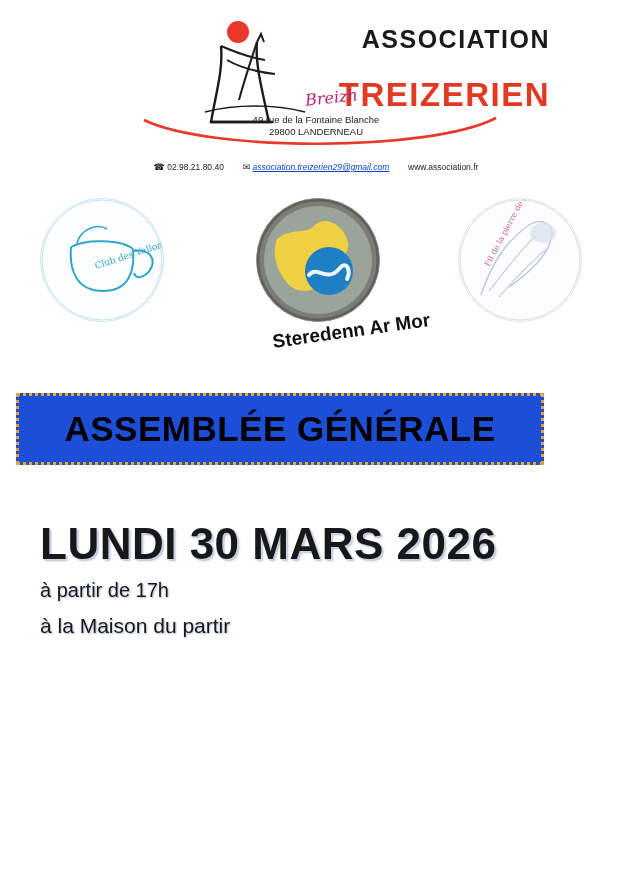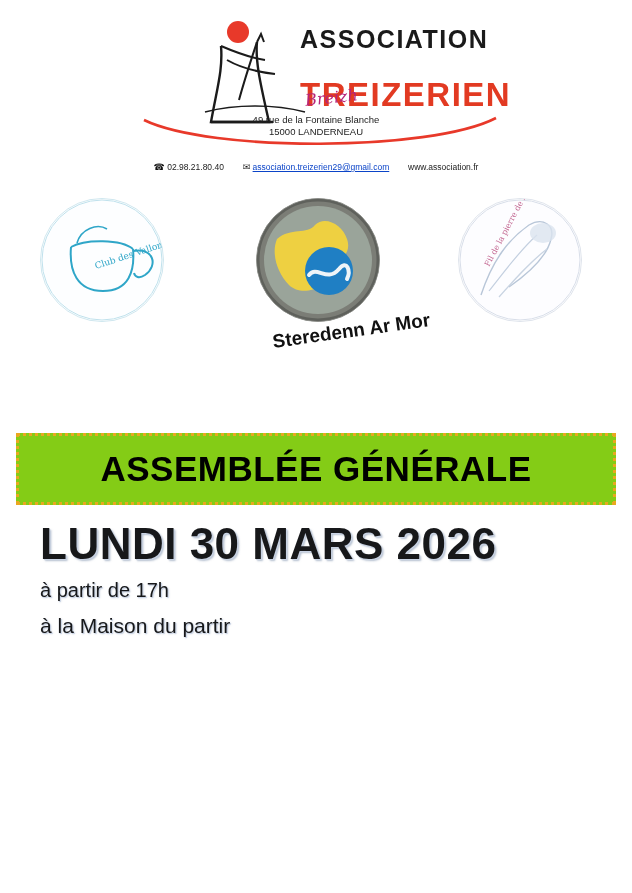--- a/index.html
+++ b/index.html
@@ -26,21 +26,21 @@
     left: 165px;
     top: 16px;
     width: 160px;
     height: 118px;
   }
   .assoc-words {
     position: absolute;
     left: 300px;
     top: 26px;
     width: 250px;
-    text-align: left;
+    text-align: right;
   }
   .assoc-line1 {
     font-family: "Liberation Sans", sans-serif;
     font-weight: bold;
     font-size: 25px;
     letter-spacing: 1.5px;
     color: #1a1a1a;
     line-height: 26px;
   }
   .assoc-line2 {
@@ -78,20 +78,21 @@
     top: 162px;
     width: 632px;
     text-align: center;
     font-size: 8.5px;
     color: #222;
   }
   .contact span.sep { display:inline-block; width: 14px; }
   .contact a {
     color: #0b44c8;
     text-decoration: underline;
+    font-style: italic;
   }
   .contact .mailicon, .contact .phoneicon {
     font-size: 9px;
     color: #111;
   }
 
   
   .swoosh {
     position: absolute;
     left: 140px;
@@ -131,29 +132,28 @@
   
   .banner-wrap {
     position: relative;
     width: 632px;
     height: 110px;
   }
   .banner {
     position: absolute;
     left: 16px;
     top: 18px;
-    width: 600px;
+    width: 528px;
     height: 72px;
-    background: #84cc16;
+    background: #1d4ed8;
     border: 3px dotted #e9a81f;
     box-sizing: border-box;
     display: flex;
     align-items: center;
     justify-content: center;
-    margin-top: 40px;
   }
   .banner-text {
     font-family: "Liberation Sans", sans-serif;
     font-weight: bold;
     font-size: 35px;
     letter-spacing: 0.5px;
     color: #000;
   }
 
   
@@ -225,21 +225,21 @@
   </svg>
 
   <div class="assoc-words">
     <div class="assoc-line1">ASSOCIATION</div>
     <div class="assoc-line2">TREIZERIEN</div>
   </div>
   <div class="assoc-script">Breizh</div>
 
   <div class="addr">
     <div>49 rue de la Fontaine Blanche</div>
-    <div>15000 LANDERNEAU</div>
+    <div>29800 LANDERNEAU</div>
   </div>
 
   <div class="contact">
     <span class="phoneicon">☎</span>
     <span>02.98.21.80.40</span>
     <span class="sep"></span>
     <span class="mailicon">✉</span>
     <a href="#">association.treizerien29@gmail.com</a>
     <span class="sep"></span>
     <span>www.association.fr</span>

